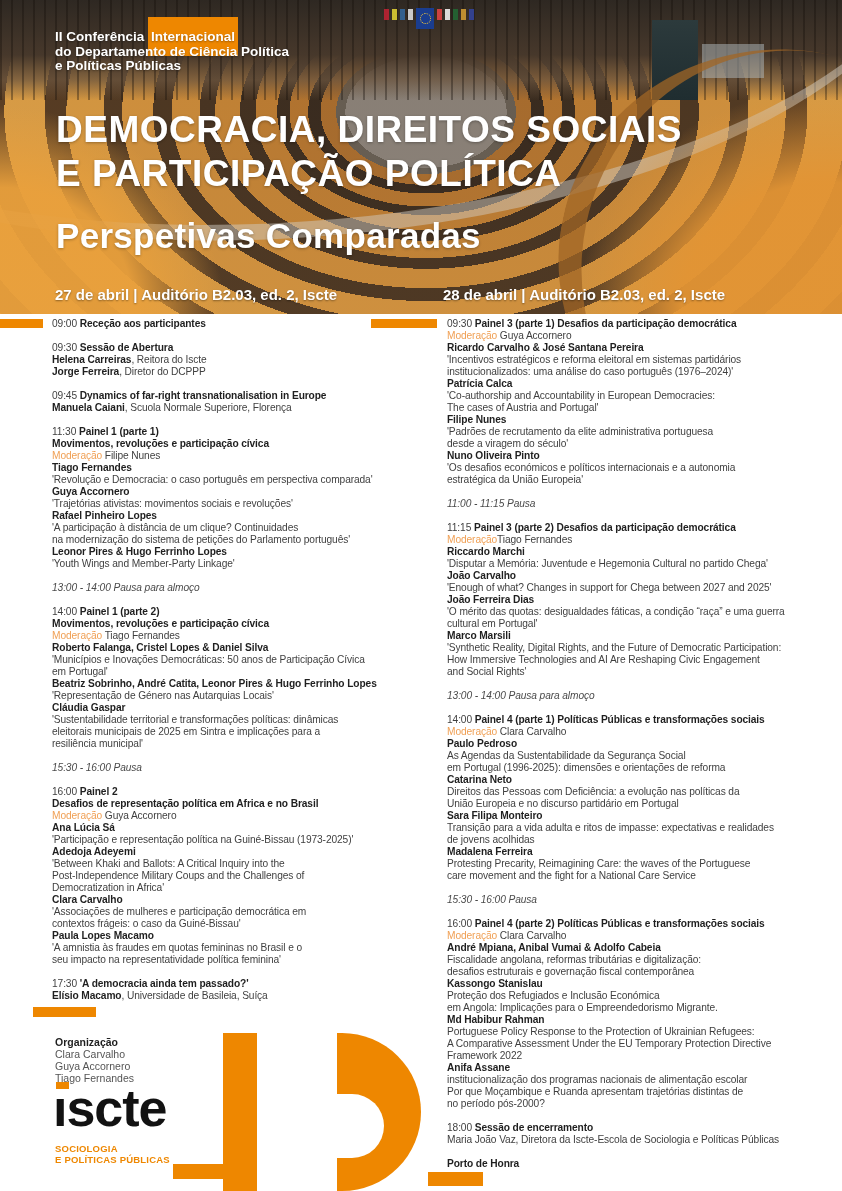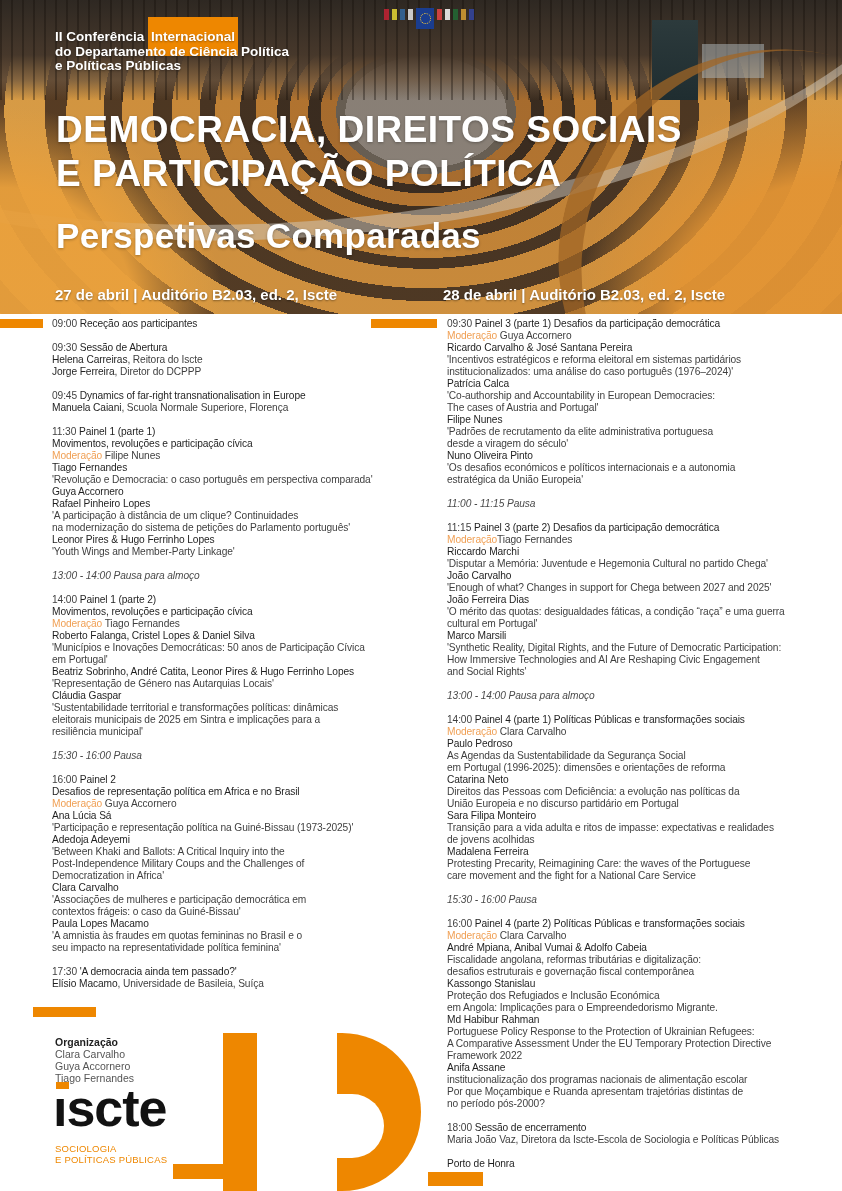--- a/index.html
+++ b/index.html
@@ -75,33 +75,33 @@
   .bar-bottom-left { left:33px; top:1007px; width:63px; height:10px; }
 
   
   .col { position:absolute; top:318px; font-size:10.2px; line-height:12px;
     letter-spacing:-.1px; color:#3f3f3f; }
   .col-left { left:52px; width:368px; }
   .col-right { left:447px; width:392px; }
   .block { margin-bottom:12px; }
   .line { white-space:nowrap; }
   .seg-t { color:#3f3f3f; }
-  .seg-b { font-weight:400; color:#1f1f1f; }
+  .seg-b { font-weight:700; color:#1f1f1f; }
   .seg-n { color:#3f3f3f; }
   .seg-m { color:#f0a055;margin-top:16px; }
   .seg-i { font-style:italic; color:#4a4a4a;margin-top:23px; }
 
   
   .org { position:absolute; left:55px; top:1036px; font-size:10.5px; line-height:12px; color:#555; }
   .org-title { font-weight:700; color:#1f1f1f; }
   .iscte { position:absolute; left:53px; top:1085px; width:170px; height:50px; }
   .iscte-text { font-size:52px; font-weight:800; color:#121212; letter-spacing:-1px; line-height:46px; }
   .iscte-macron { position:absolute; left:3px; top:-3px; width:13px; height:7px; background:#ee8700; }
   .iscte-sub { position:absolute; left:55px; top:1143px; color:#ee8700;
-    font-size:9.5px; font-weight:400; line-height:11px; letter-spacing:.2px; }
+    font-size:9.5px; font-weight:700; line-height:11px; letter-spacing:.2px; }
 
   
   .glyph-piece { position:absolute; background:#ee8700; }
   .glyph-vbar { left:223px; top:1033px; width:34px; height:158px; }
   .glyph-foot { left:173px; top:1164px; width:84px; height:15px; }
   .glyph-d { left:337px; top:1033px; width:84px; height:158px; border-radius:0 84px 84px 0; }
   .glyph-notch { position:absolute; left:337px; top:1094px; width:47px; height:64px;
     background:#fff; border-radius:0 33px 33px 0; }
   .glyph-dash { left:428px; top:1172px; width:55px; height:14px; }
 </style>
@@ -169,20 +169,21 @@
         <div class="line"><span class="seg-t">09:45 </span><span class="seg-b">Dynamics of far-right transnationalisation in Europe</span></div>
         <div class="line"><span class="seg-b">Manuela Caiani</span><span class="seg-n">, Scuola Normale Superiore, Florença</span></div>
       </div>
       <div class="block">
         <div class="line"><span class="seg-t">11:30 </span><span class="seg-b">Painel 1 (parte 1)</span></div>
         <div class="line"><span class="seg-b">Movimentos, revoluções e participação cívica</span></div>
         <div class="line"><span class="seg-m">Moderação </span><span class="seg-n">Filipe Nunes</span></div>
         <div class="line"><span class="seg-b">Tiago Fernandes</span></div>
         <div class="line"><span class="seg-n">'Revolução e Democracia: o caso português em perspectiva comparada'</span></div>
         <div class="line"><span class="seg-b">Guya Accornero</span></div>
+        <div class="line"><span class="seg-n">'Trajetórias ativistas: movimentos sociais e revoluções'</span></div>
         <div class="line"><span class="seg-b">Rafael Pinheiro Lopes</span></div>
         <div class="line"><span class="seg-n">'A participação à distância de um clique? Continuidades</span></div>
         <div class="line"><span class="seg-n">na modernização do sistema de petições do Parlamento português'</span></div>
         <div class="line"><span class="seg-b">Leonor Pires &amp; Hugo Ferrinho Lopes</span></div>
         <div class="line"><span class="seg-n">'Youth Wings and Member-Party Linkage'</span></div>
       </div>
       <div class="block">
         <div class="line"><span class="seg-i">13:00 - 14:00 Pausa para almoço</span></div>
       </div>
       <div class="block">

